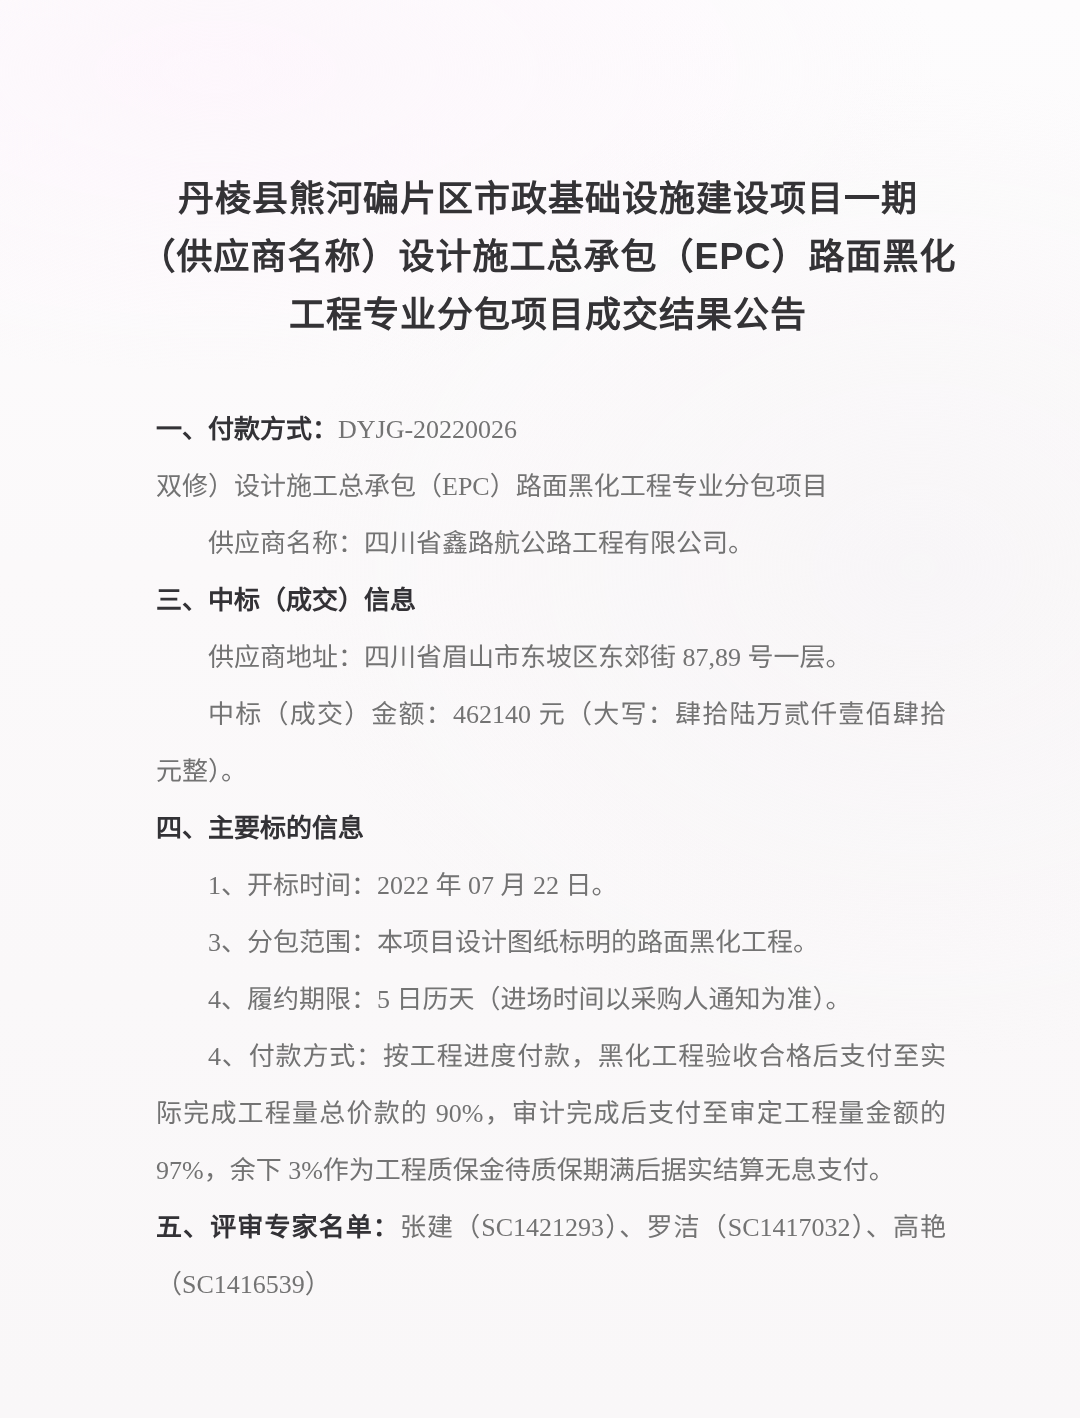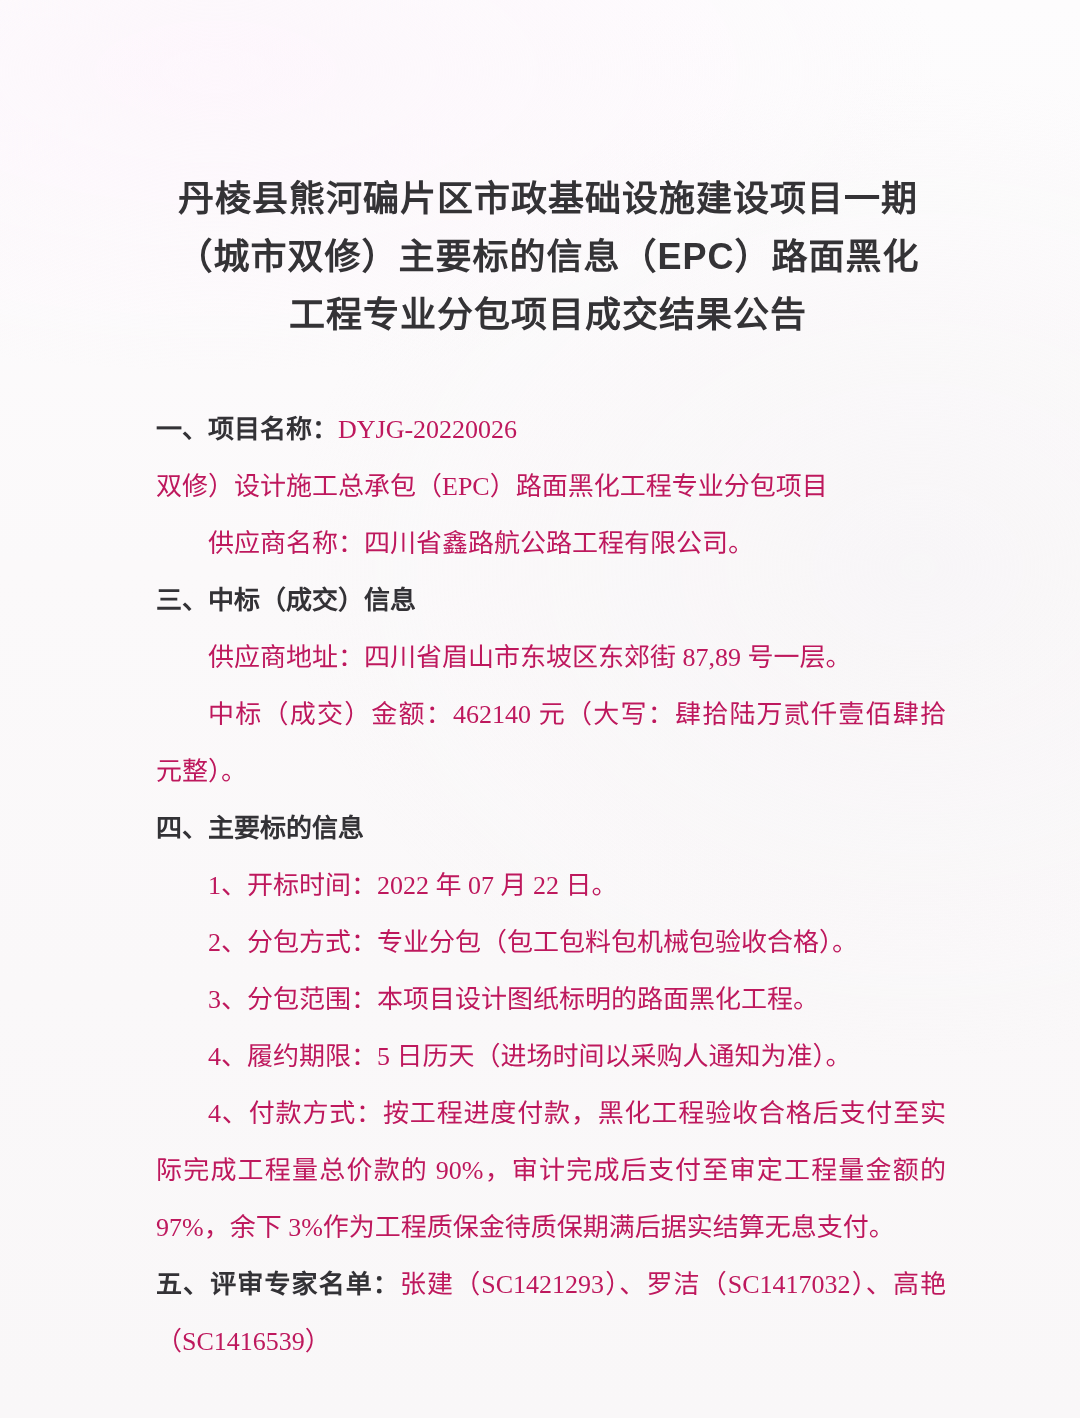--- a/index.html
+++ b/index.html
@@ -62,56 +62,55 @@
     text-align-last: justify;
   }
 
   .lbl {
     font-family: "Liberation Sans", "DejaVu Sans", sans-serif;
     font-weight: 700;
     color: #333236;
   }
 
   .txt {
-    color: #be185d;
+    color: #737373;
   }
 </style>
 </head>
 <body>
 
 <div class="page">
 
   <div class="doc-title">
     <div class="title-line">丹棱县熊河碥片区市政基础设施建设项目一期</div>
-    <div class="title-line">（城市双修）主要标的信息（EPC）路面黑化</div>
+    <div class="title-line">（供应商名称）设计施工总承包（EPC）路面黑化</div>
     <div class="title-line">工程专业分包项目成交结果公告</div>
   </div>
 
   <div class="doc-body">
 
-    <div class="bl"><span class="lbl">一、项目名称：</span><span class="txt">DYJG-20220026</span></div>
+    <div class="bl"><span class="lbl">一、付款方式：</span><span class="txt">DYJG-20220026</span></div>
 
 
     <div class="bl"><span class="txt">双修）设计施工总承包（EPC）路面黑化工程专业分包项目</span></div>
 
     <div class="bl indent"><span class="txt">供应商名称：四川省鑫路航公路工程有限公司。</span></div>
 
     <div class="bl"><span class="lbl">三、中标（成交）信息</span></div>
 
     <div class="bl indent"><span class="txt">供应商地址：四川省眉山市东坡区东郊街 87,89 号一层。</span></div>
 
     <div class="bl indent stretch"><span class="txt">中标（成交）金额：462140 元（大写：肆拾陆万贰仟壹佰肆拾</span></div>
 
     <div class="bl"><span class="txt">元整）。</span></div>
 
     <div class="bl"><span class="lbl">四、主要标的信息</span></div>
 
     <div class="bl indent"><span class="txt">1、开标时间：2022 年 07 月 22 日。</span></div>
 
-    <div class="bl indent"><span class="txt">2、分包方式：专业分包（包工包料包机械包验收合格）。</span></div>
 
     <div class="bl indent"><span class="txt">3、分包范围：本项目设计图纸标明的路面黑化工程。</span></div>
 
     <div class="bl indent"><span class="txt">4、履约期限：5 日历天（进场时间以采购人通知为准）。</span></div>
 
     <div class="bl indent stretch"><span class="txt">4、付款方式：按工程进度付款，黑化工程验收合格后支付至实</span></div>
 
     <div class="bl stretch"><span class="txt">际完成工程量总价款的 90%，审计完成后支付至审定工程量金额的</span></div>
 
     <div class="bl"><span class="txt">97%，余下 3%作为工程质保金待质保期满后据实结算无息支付。</span></div>

